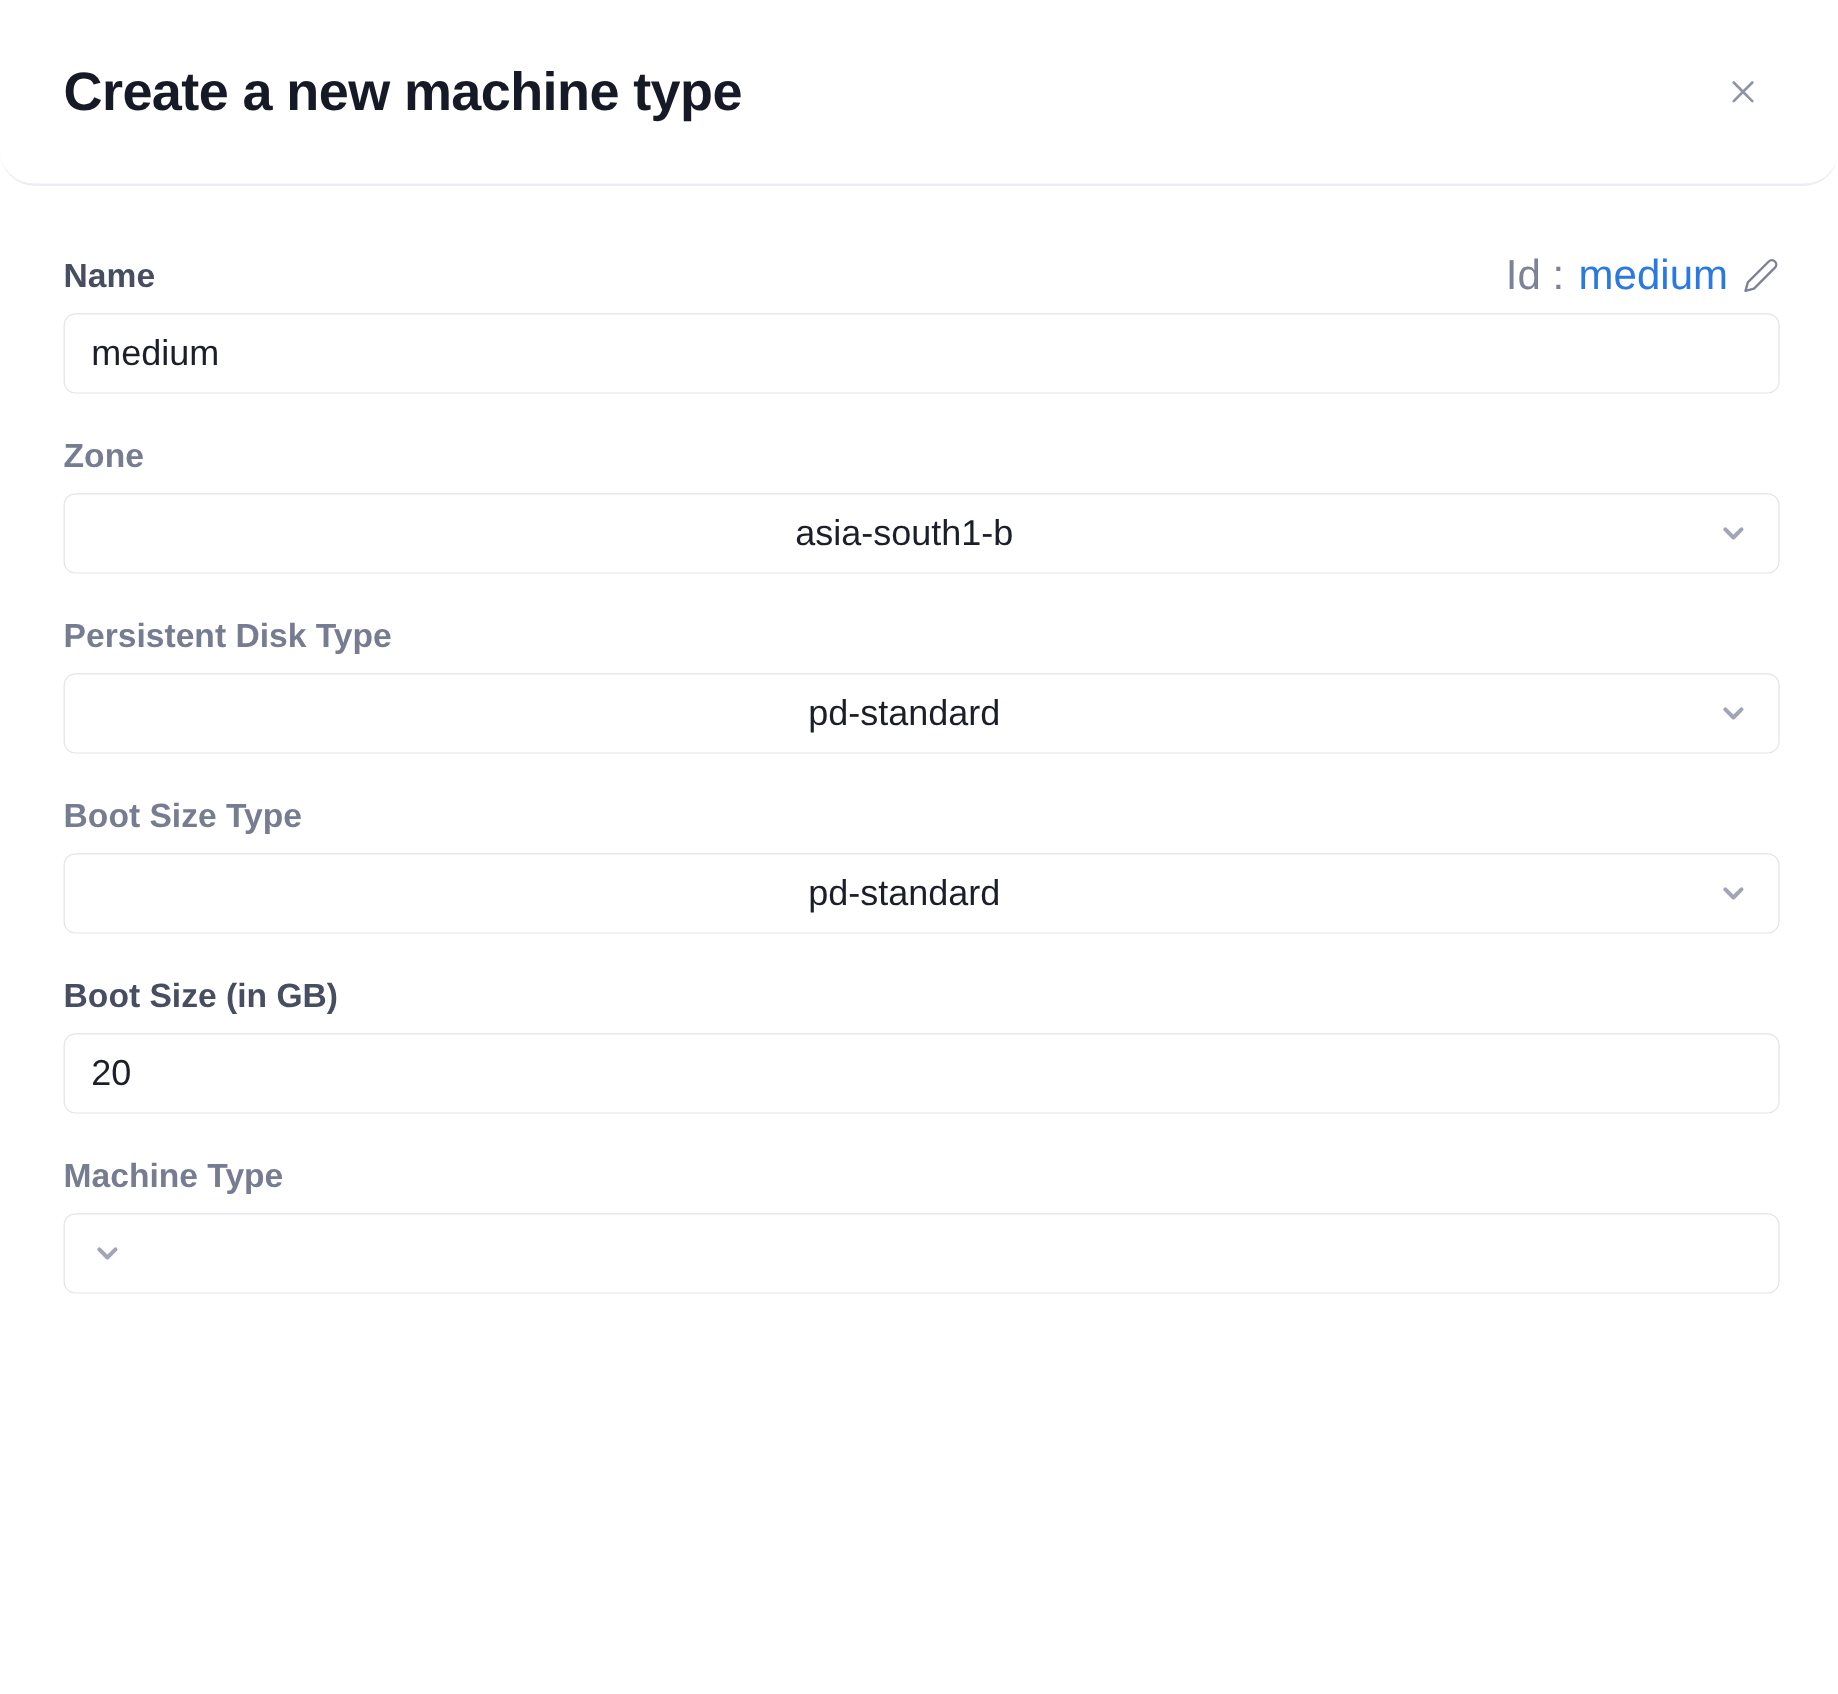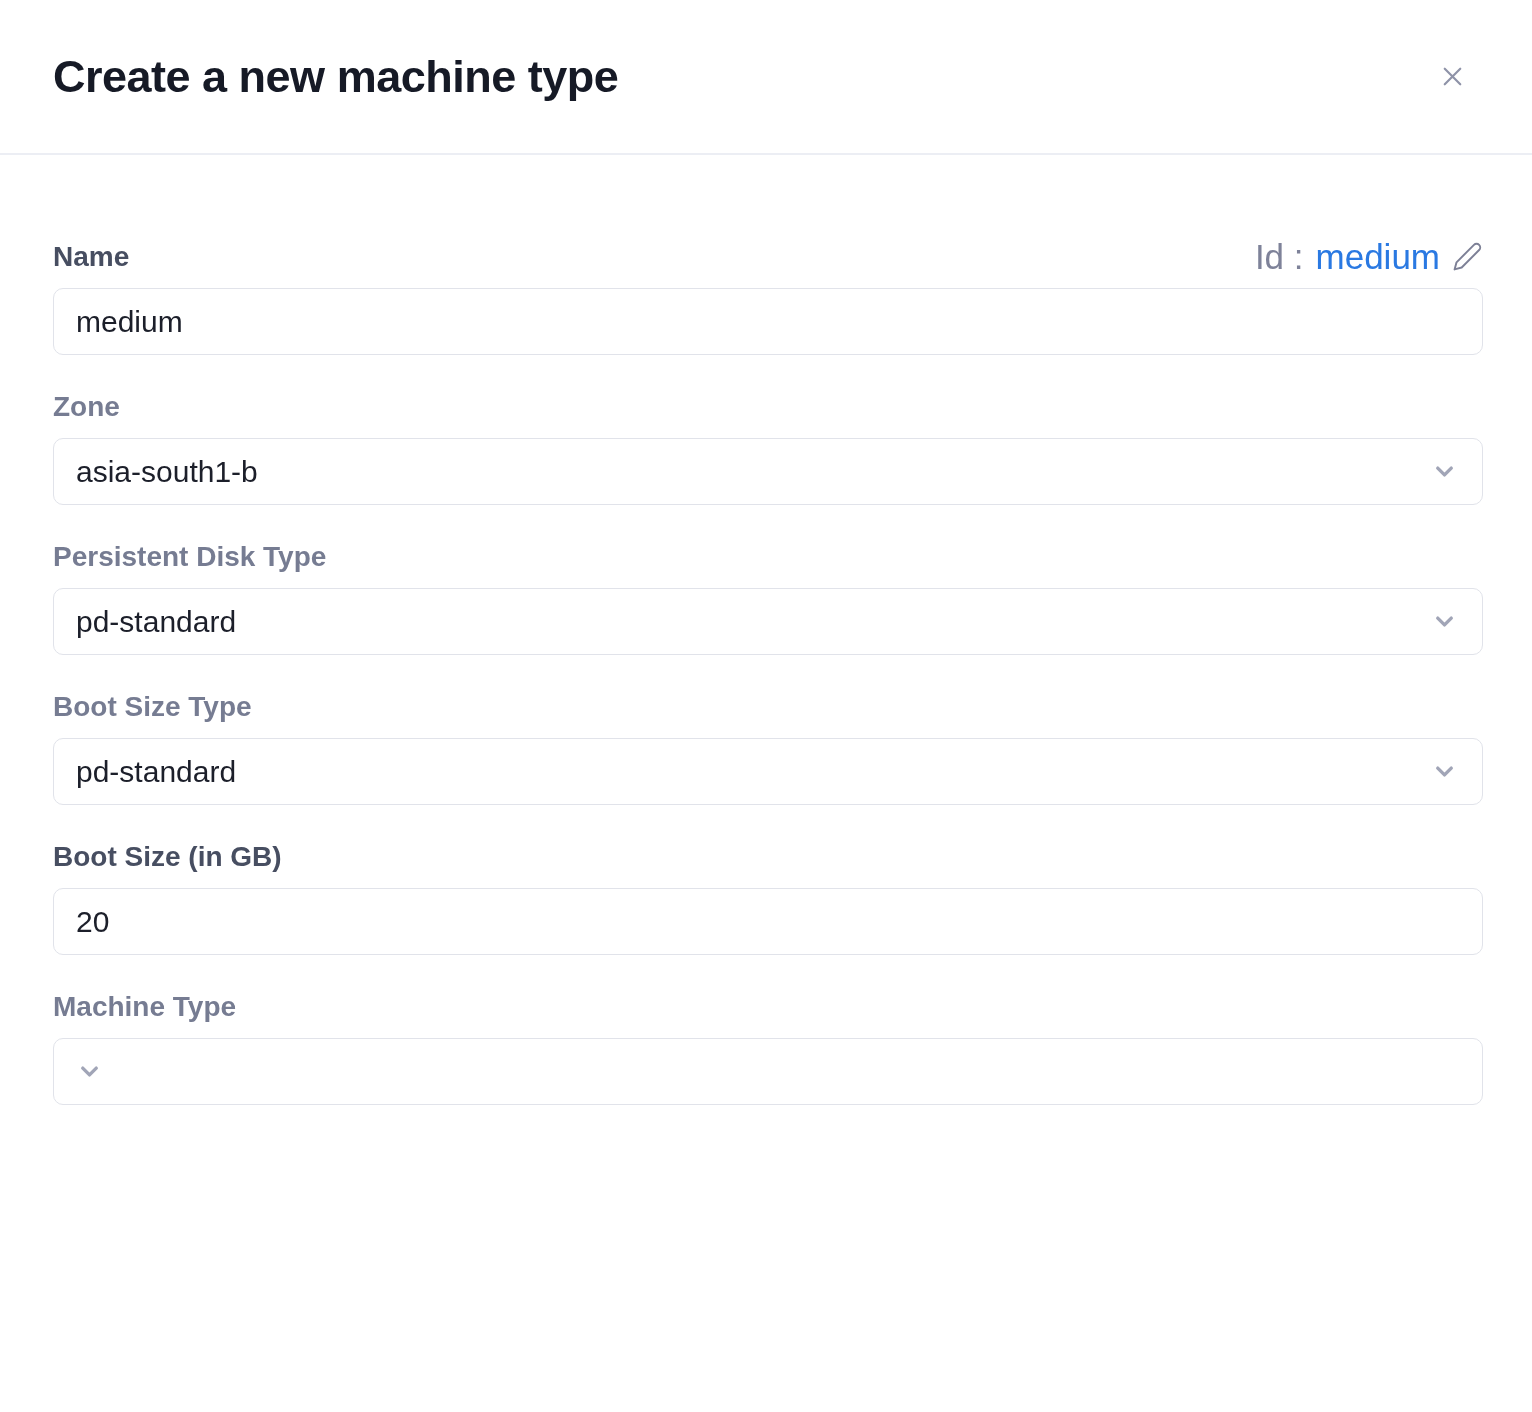--- a/index.html
+++ b/index.html
@@ -15,36 +15,37 @@
   .modal { width: 1532px; height: 1412px; background: #ffffff; }
 
   
   .modal-header {
     height: 155px;
     display: flex;
     align-items: center;
     justify-content: space-between;
     padding: 0 62px 0 53px;
     border-bottom: 2px solid #eceef4;
+    border-radius: 29px;
   }
   .modal-title {
     font-size: 45px;
     font-weight: 700;
     color: #161a26;
     letter-spacing: -0.5px;
   }
   .close-btn {
     width: 36px; height: 36px;
     border: none; background: transparent;
     padding: 0; cursor: pointer;
     display: flex; align-items: center; justify-content: center;
   }
 
   
-  .modal-body { padding: 85px 49px 0 53px; }
+  .modal-body { padding: 58px 49px 0 53px; }
 
   .field { margin-bottom: 35px; }
   .field-head {
     display: flex;
     align-items: flex-end;
     justify-content: space-between;
     margin-bottom: 15px;
   }
   .field-label {
     font-size: 28px;
@@ -89,21 +90,21 @@
     border-radius: 10px;
     background: #ffffff;
     padding: 0 24px 0 22px;
     font-size: 30px;
     color: #1c1f2a;
     display: flex;
     align-items: center;
     justify-content: space-between;
     cursor: pointer;
   }
-  .select-value { flex: 1; }
+  .select-value { flex: 1; text-align: center; }
   .chevron { flex: 0 0 auto; display: flex; align-items: center; }
 </style>
 </head>
 <body>
 
 <div class="modal">
 
   <div class="modal-header">
     <div class="modal-title">Create a new machine type</div>
     <button class="close-btn">

